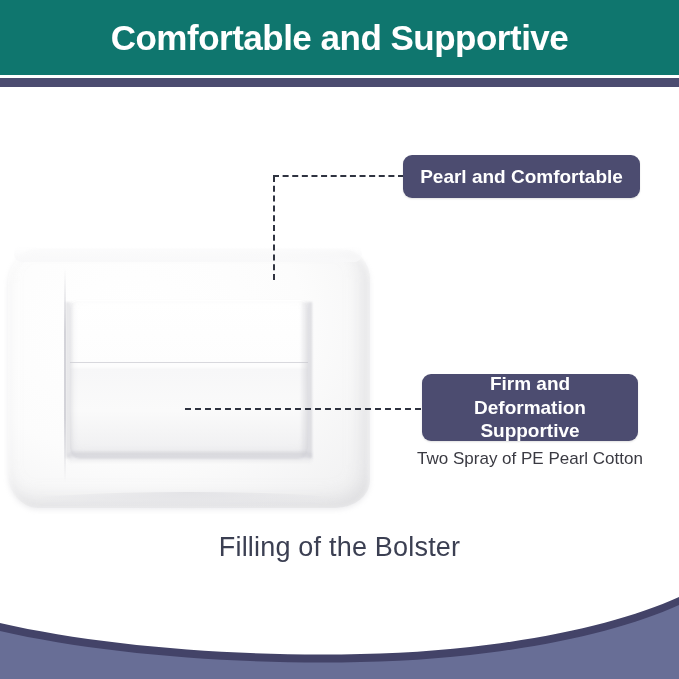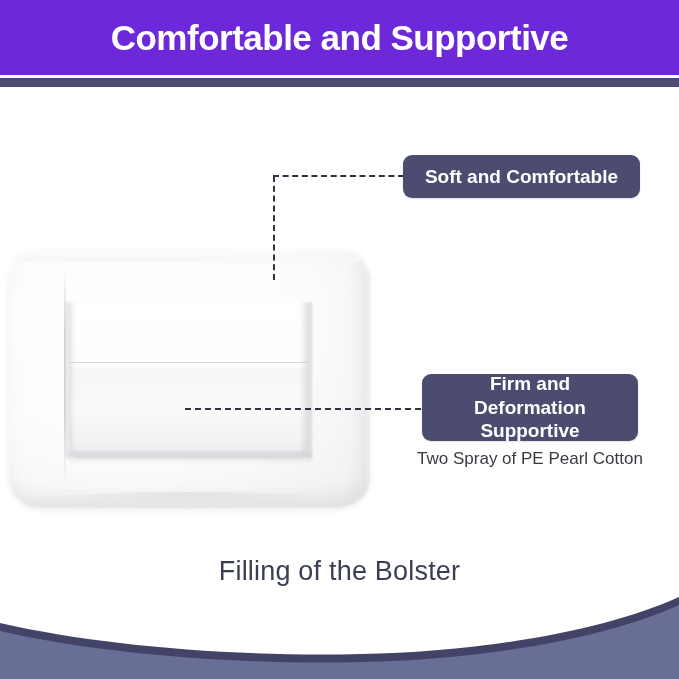--- a/index.html
+++ b/index.html
@@ -14,21 +14,21 @@
     position:relative;
     width:679px; height:679px;
     background:#ffffff;
     overflow:hidden;
   }
 
   
   #header-band {
     position:absolute; left:0; top:0;
     width:679px; height:75px;
-    background:#6d28d9;
+    background:#0f766e;
     display:flex; align-items:center; justify-content:center;
   }
   #header-title {
     color:#ffffff;
     font-size:35px;
     font-weight:bold;
     letter-spacing:-0.5px;
     line-height:1;
     white-space:nowrap;
   }
@@ -164,21 +164,21 @@
   #callout-soft { left:403px; top:155px; width:237px; }
   #callout-soft .callout-box { height:43px; }
 
   #callout-firm { left:422px; top:374px; width:216px; }
   #callout-firm .callout-box { height:67px; }
   #callout-firm .callout-caption { margin-top:8px; margin-left:-10px; width:236px; }
 
   
   #footer-title {
     position:absolute;
-    left:0; top:556px;
+    left:0; top:532px;
     width:679px;
     text-align:center;
     color:#3b3f52;
     font-size:27px;
     font-weight:normal;
     letter-spacing:0.2px;
   }
 
   
   #bottom-wave {
@@ -207,21 +207,21 @@
     <div class="cushion-inner-edge-right"></div>
     <div class="cushion-inner-shadow-bottom"></div>
   </div>
 
   <div class="leader" id="leader-top-vertical"></div>
   <div class="leader" id="leader-top-horizontal"></div>
   <div class="leader" id="leader-bottom-horizontal"></div>
 
   <div class="callout" id="callout-soft">
     <div class="callout-box">
-      <span>Soft and Comfortable</span>
+      <span>Pearl and Comfortable</span>
     </div>
   </div>
 
   <div class="callout" id="callout-firm">
     <div class="callout-box">
       <span>Firm and Deformation Supportive</span>
     </div>
     <div class="callout-caption">Two Spray of PE Pearl Cotton</div>
   </div>
 

